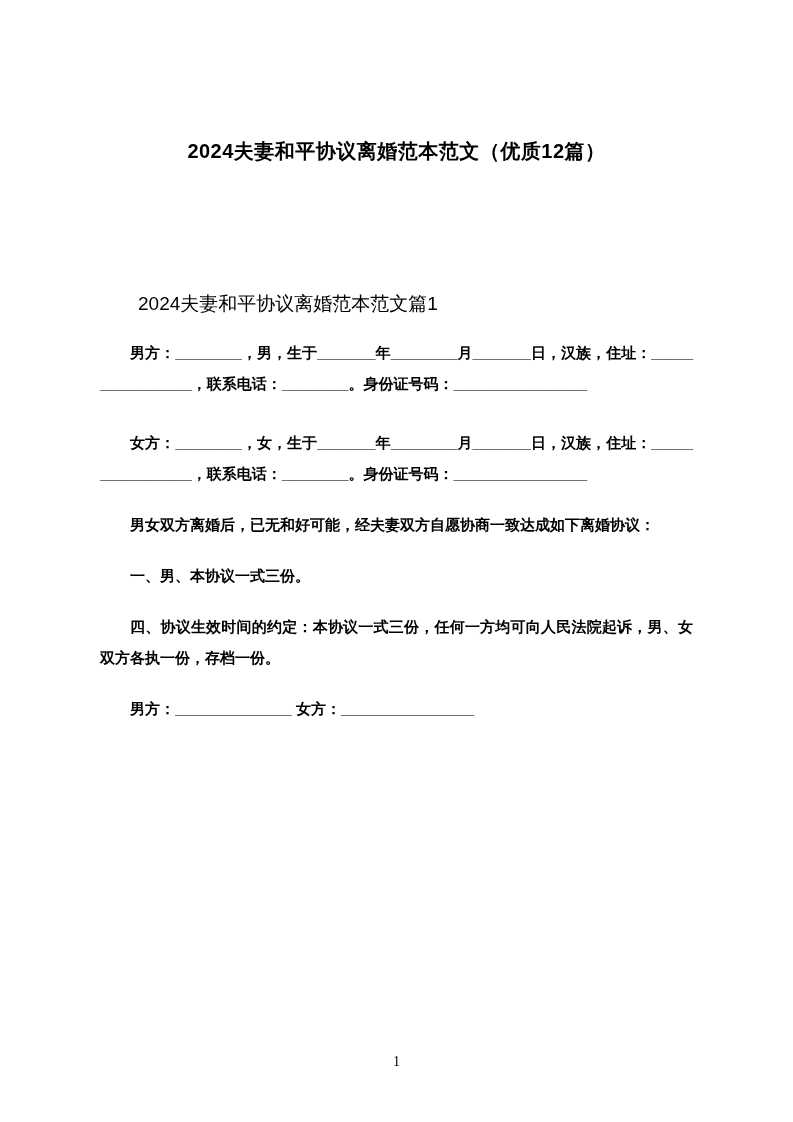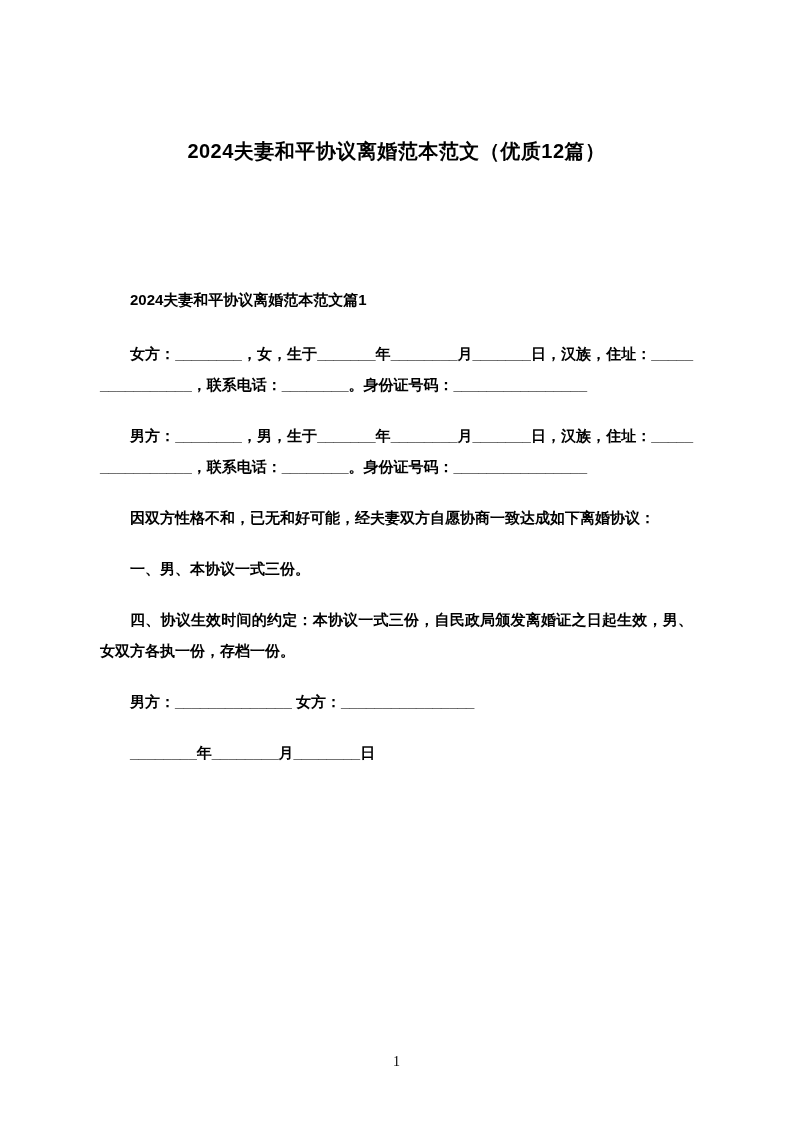--- a/index.html
+++ b/index.html
@@ -22,22 +22,22 @@
   .title {
     margin: 48px 0 0 0;
     text-align: center;
     font-size: 20px;
     font-weight: bold;
     font-family: "Liberation Sans", "DejaVu Sans", sans-serif;
     letter-spacing: 0.5px;
   }
   .section-heading {
     margin: 126px 0 0 0;
-    font-size: 15px;
-    font-weight: bold;
+    font-size: 19px;
+    font-weight: normal;
     font-family: "Liberation Sans", "DejaVu Sans", sans-serif;
     text-indent: 2em;
   }
   .para {
     margin: 20px 0 0 0;
     font-size: 15px;
     line-height: 31px;
     font-weight: 600;
     text-align: justify;
     text-indent: 2em;
@@ -60,32 +60,31 @@
 </style>
 </head>
 <body>
 
 <div class="page">
 
   <h1 class="title">2024夫妻和平协议离婚范本范文（优质12篇）</h1>
 
   <h2 class="section-heading">2024夫妻和平协议离婚范本范文篇1</h2>
 
+  <p class="para">男方：________，男，生于_______年________月_______日，汉族，住址：________________，联系电话：________。身份证号码：________________</p>
+
   <p class="para first">女方：________，女，生于_______年________月_______日，汉族，住址：________________，联系电话：________。身份证号码：________________</p>
 
-  <p class="para">男方：________，男，生于_______年________月_______日，汉族，住址：________________，联系电话：________。身份证号码：________________</p>
-
-  <p class="para">因双方性格不和，已无和好可能，经夫妻双方自愿协商一致达成如下离婚协议：</p>
+  <p class="para">男女双方离婚后，已无和好可能，经夫妻双方自愿协商一致达成如下离婚协议：</p>
 
   <p class="para">一、男、本协议一式三份。</p>
 
 
 
-  <p class="para">四、协议生效时间的约定：本协议一式三份，自民政局颁发离婚证之日起生效，男、女双方各执一份，存档一份。</p>
+  <p class="para">四、协议生效时间的约定：本协议一式三份，任何一方均可向人民法院起诉，男、女双方各执一份，存档一份。</p>
 
 
   <p class="para">男方：______________ 女方：________________</p>
 
-  <p class="para">________年________月________日</p>
 
   <div class="page-number">1</div>
 
 </div>
 
 </body></html>

